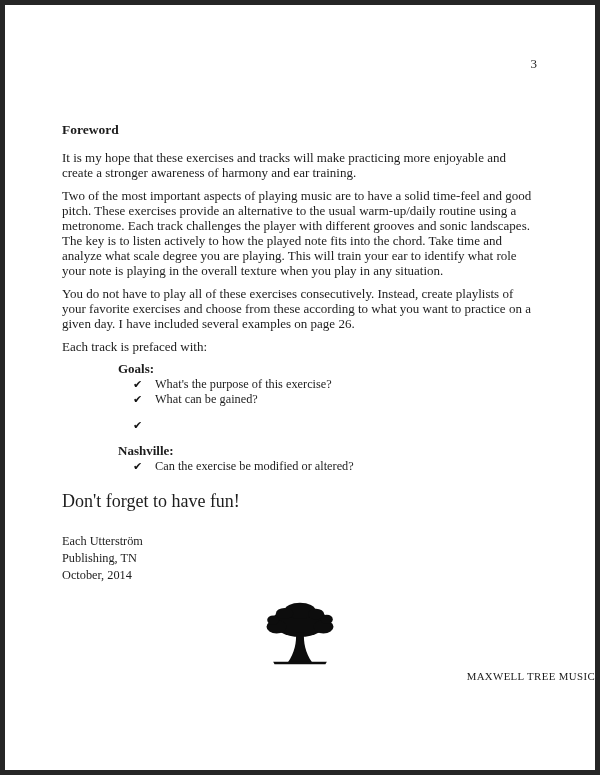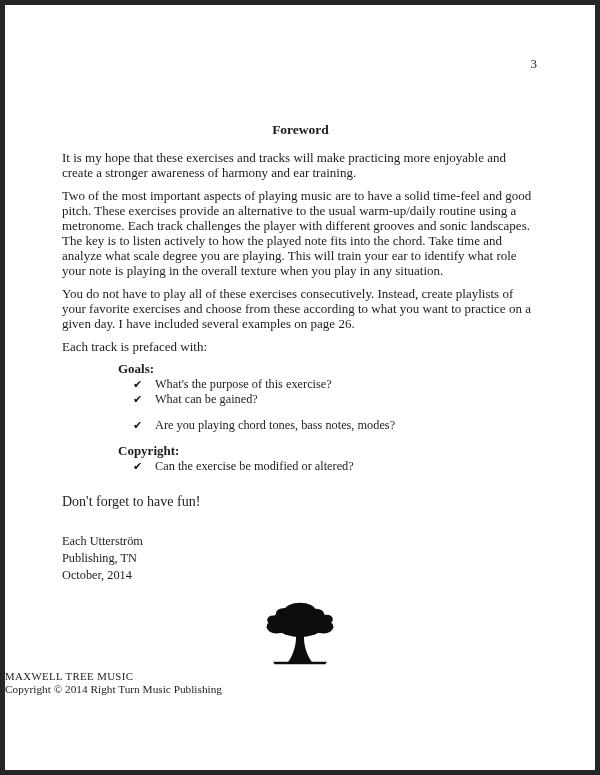--- a/index.html
+++ b/index.html
@@ -25,21 +25,20 @@
     line-height: 16px;
   }
   .content {
     padding: 0 56px 0 57px;
   }
   h1.fw-heading {
     font-size: 13.5px;
     line-height: 16px;
     font-weight: bold;
     margin: 50px 0 0 0;
-    text-align: center;
   }
   p.body-par {
     font-size: 13px;
     line-height: 15px;
     margin: 8px 0 0 0;
   }
   p.first-par { margin-top: 12px; }
   .sections { margin-top: 0; }
   .section { margin-top: 10px; margin-left: 56px; }
   .section.first { margin-top: 7px; }
@@ -56,32 +55,32 @@
     line-height: 15.5px;
     margin-left: 15px;
   }
   .check-glyph {
     width: 22px;
     flex: 0 0 22px;
     font-size: 11px;
     color: #111111;
   }
   p.closing {
-    font-size: 14px;
+    font-size: 18px;
     line-height: 15.4px;
     margin: 20px 0 0 0;
   }
   .signature {
     margin-top: 24px;
     font-size: 12.3px;
     line-height: 17px;
   }
   .footer {
     margin-top: 16px;
-    text-align: left;
+    text-align: right;
   }
   .tree-logo {
     display: block;
     margin: 0 auto;
     width: 84px;
     height: 67px;
   }
   .publisher {
     margin-top: 3px;
     font-size: 10.8px;
@@ -122,26 +121,25 @@
         </div>
         <div class="check-item">
           <span class="check-glyph">✔</span>
           <span>What can be gained?</span>
         </div>
       </div>
 
       <div class="section">
         <div class="check-item">
           <span class="check-glyph">✔</span>
-          <span>Are you playing chord tones, bass notes, modes?</span>
         </div>
       </div>
 
       <div class="section">
-        <h2>Copyright:</h2>
+        <h2>Nashville:</h2>
         <div class="check-item">
           <span class="check-glyph">✔</span>
           <span>Can the exercise be modified or altered?</span>
         </div>
       </div>
 
     </div>
 
     <p class="closing">Don't forget to have fun!</p>
 
@@ -162,16 +160,15 @@
         <ellipse cx="60" cy="16" rx="23" ry="12"></ellipse>
         <ellipse cx="37" cy="20" rx="13" ry="8"></ellipse>
         <ellipse cx="84" cy="21" rx="12" ry="8"></ellipse>
         <ellipse cx="20" cy="30" rx="9" ry="7"></ellipse>
         <ellipse cx="100" cy="29" rx="9" ry="7"></ellipse>
         <path d="M54 48 C55 64 52 78 42 93 L78 93 C68 78 65 64 66 48 Z"></path>
         <path d="M20 92 L100 92 L98 96 L22 96 Z"></path>
       </g>
     </svg>
     <div class="publisher">MAXWELL TREE MUSIC</div>
-    <div class="copyright">Copyright © 2014 Right Turn Music Publishing</div>
   </div>
 
 </div>
 
 </body></html>

